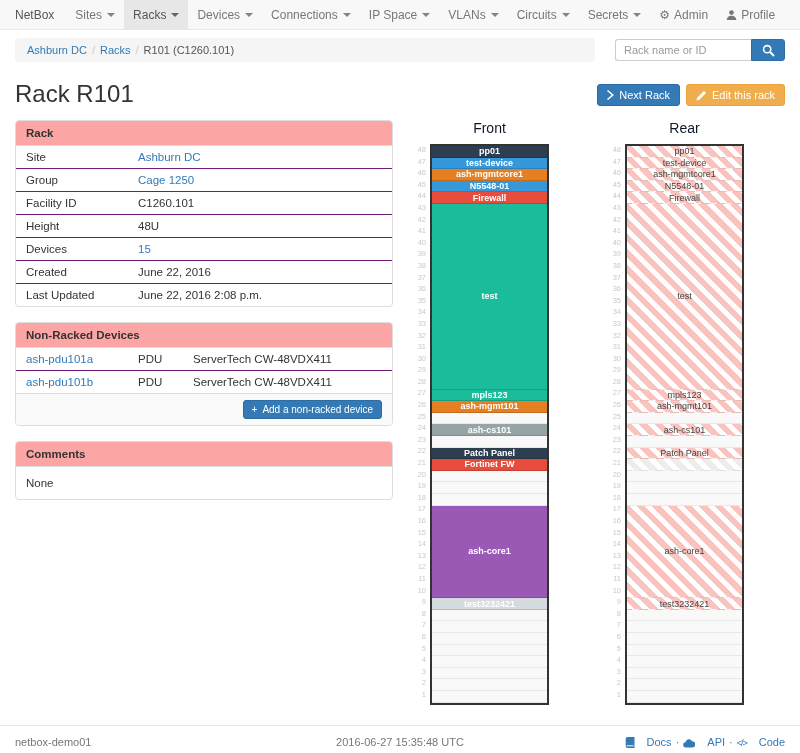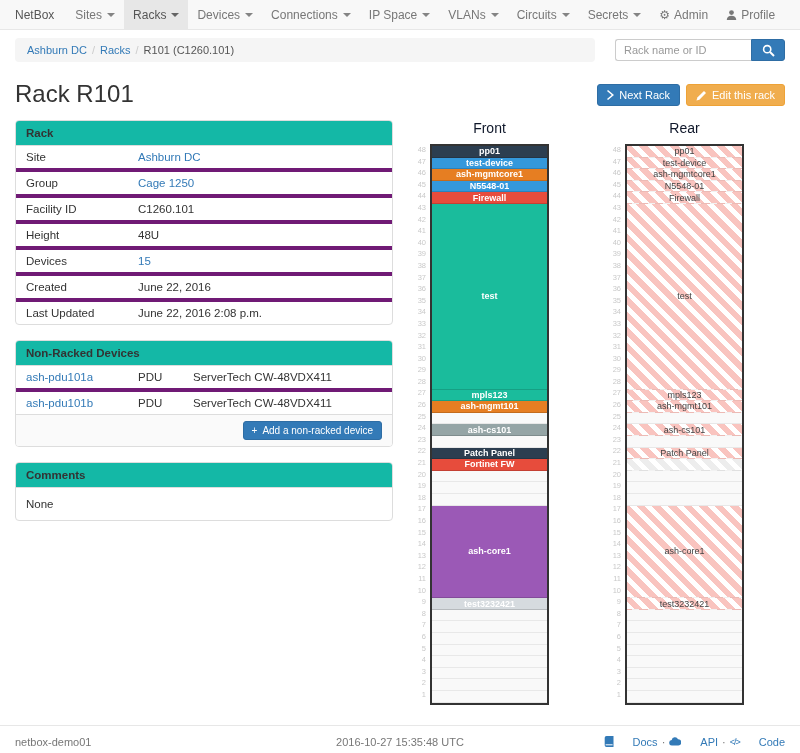--- a/index.html
+++ b/index.html
@@ -41,24 +41,24 @@
   .btn-danger  { background:#d9534f; border-color:#d43f3a; }
   h1 { font-size:24px; font-weight:400; margin:14px 0 12px; color:#333; }
 
   
   .main { display:flex; padding:0 15px; align-items:flex-start; }
   .left-col { width:378px; flex:none; }
   .right-col { flex:1; display:flex; justify-content:flex-start; padding-left:19px; gap:58px; }
 
   
   .panel { border:1px solid #ddd; border-radius:4px; margin-bottom:15px; background:#fff; }
-  .panel-heading { background:#14b8a6; padding:6px 10px; font-weight:bold; font-size:11.5px;
+  .panel-heading { background:#fca5a5; padding:6px 10px; font-weight:bold; font-size:11.5px;
     color:#333; border-bottom:1px solid #ddd; border-radius:3px 3px 0 0; }
   .attr-table { width:100%; border-collapse:collapse; font-size:11.5px; }
-  .attr-table td { padding:5px 10px; border-top:4px solid #701a75; }
+  .attr-table td { padding:5px 10px; border-top:1px solid #701a75; }
   .attr-table tr:first-child td { border-top:0; }
   td.lbl { width:112px; color:#333; }
   .link { color:#337ab7; cursor:pointer; text-decoration:none; }
   .nr-table td.c1 { width:112px; }
   .nr-table td.c2 { width:55px; }
   .panel-footer { background:#fafafa; padding:6px 10px; text-align:right;
     border-top:1px solid #ddd; border-radius:0 0 3px 3px; }
   .btn-xs { font-size:10px; padding:3px 8px; }
   .panel-body { padding:10px; font-size:11.5px; }
 
@@ -80,21 +80,21 @@
   .hatch-gray { background:repeating-linear-gradient(45deg,#ffffff 0,#ffffff 5px,#ededed 5px,#ededed 11px); cursor:default; }
 
   
   .footer { border-top:1px solid #e7e7e7; margin-top:20px; padding:10px 15px 14px;
     display:flex; font-size:11px; color:#777; align-items:center; }
   .footer .f-left { flex:1; }
   .footer .f-center { flex:1; text-align:center; }
   .footer .f-right { flex:1; text-align:right; color:#337ab7; display:flex;
     justify-content:flex-end; align-items:center; gap:4px; }
   .f-right .dot { color:#777; }
-  .f-right .flink { display:inline-flex; align-items:center; gap:19px; cursor:pointer; }
+  .f-right .flink { display:inline-flex; align-items:flex-end; gap:12px; cursor:pointer; }
   .code-glyph { font-size:9px; letter-spacing:-1px; }
   svg { display:block; }
 </style>
 </head>
 <body>
 
 <nav class="navbar">
   <div class="brand">NetBox</div>
   <div class="nav-item">
       <span>Sites</span>
@@ -423,21 +423,21 @@
             <div class="u-row u-empty" style="height: 11.6px;"></div>
             <div class="u-row u-empty" style="height: 11.6px;"></div>
           </div>
       </div>
     </div>
   </div>
 </div>
 
 <div class="footer">
   <div class="f-left">netbox-demo01</div>
-  <div class="f-center">2016-10-27 15:35:48 UTC</div>
+  <div class="f-center">2016-06-27 15:35:48 UTC</div>
   <div class="f-right">
     <span class="flink">
       <span>
           <svg width="10" height="11" viewBox="0 0 10 11" fill="#337ab7">
             <path d="M2.5 0h7v11h-7A1.8 1.8 0 01.7 9.2V1.8A1.8 1.8 0 012.5 0z"></path>
             <rect x="1.6" y="8.3" width="7" height="1" fill="#fff"></rect>
           </svg>
         </span>
       <span>Docs</span>
     </span>

